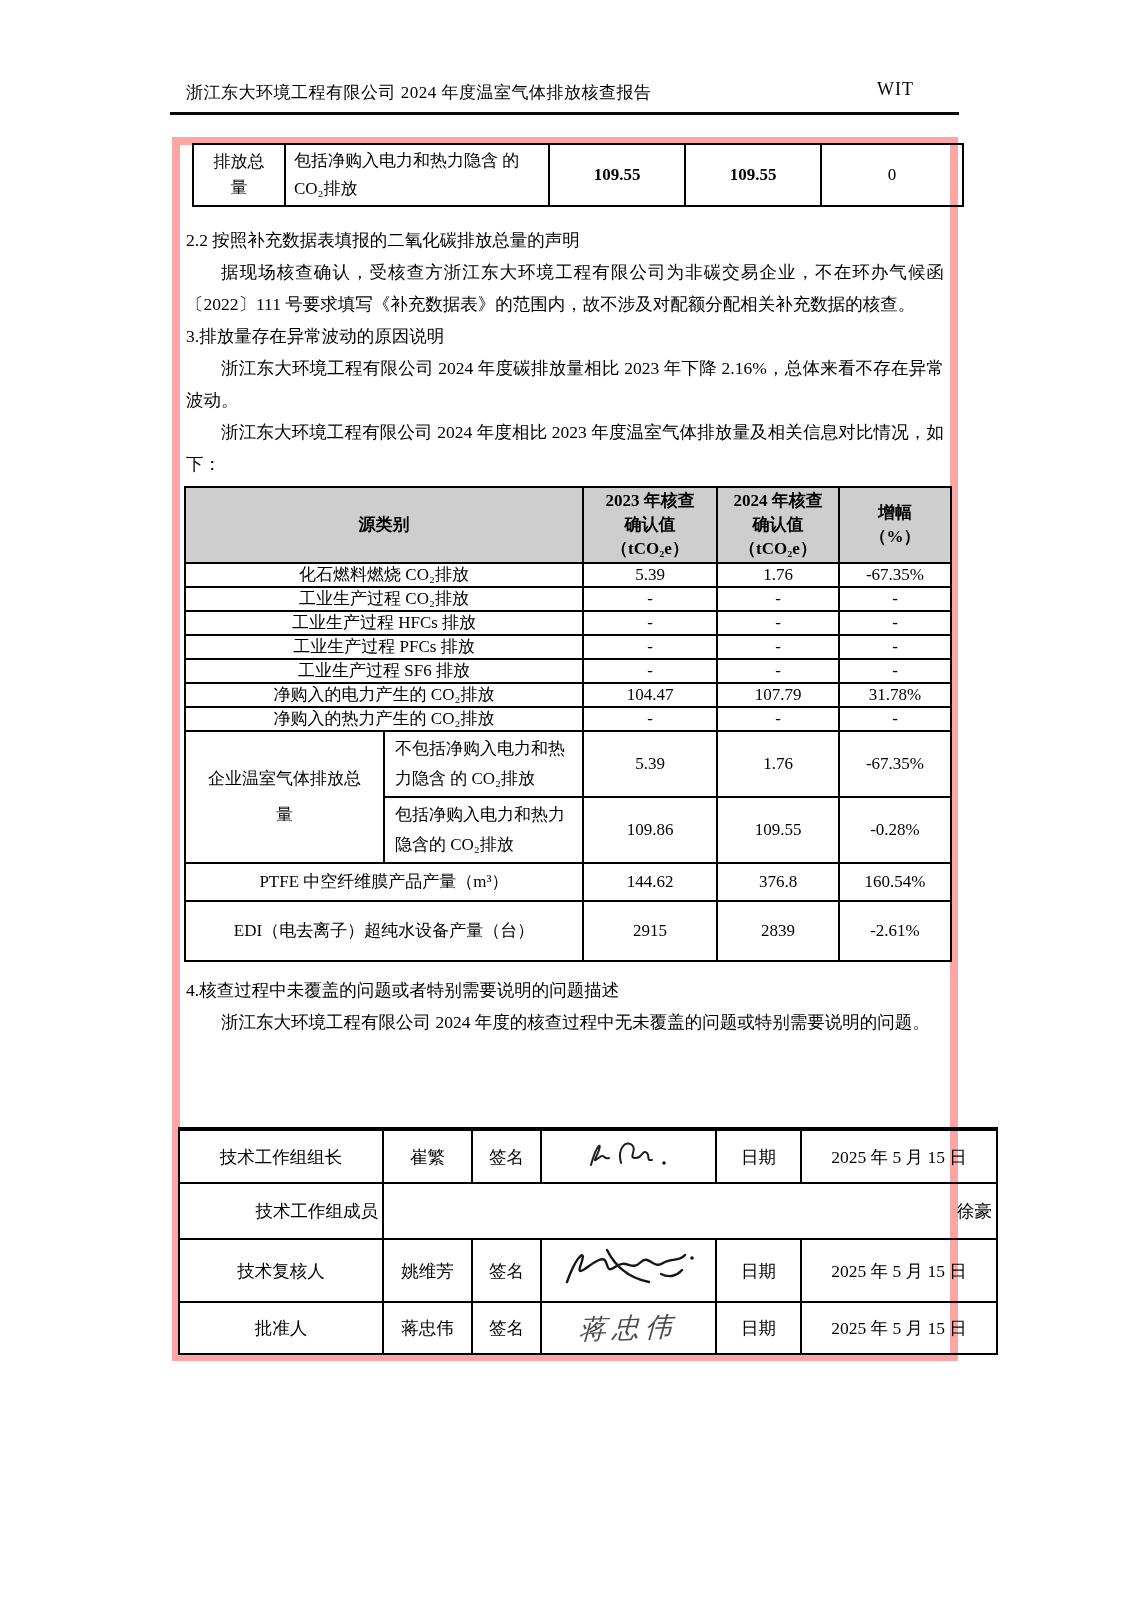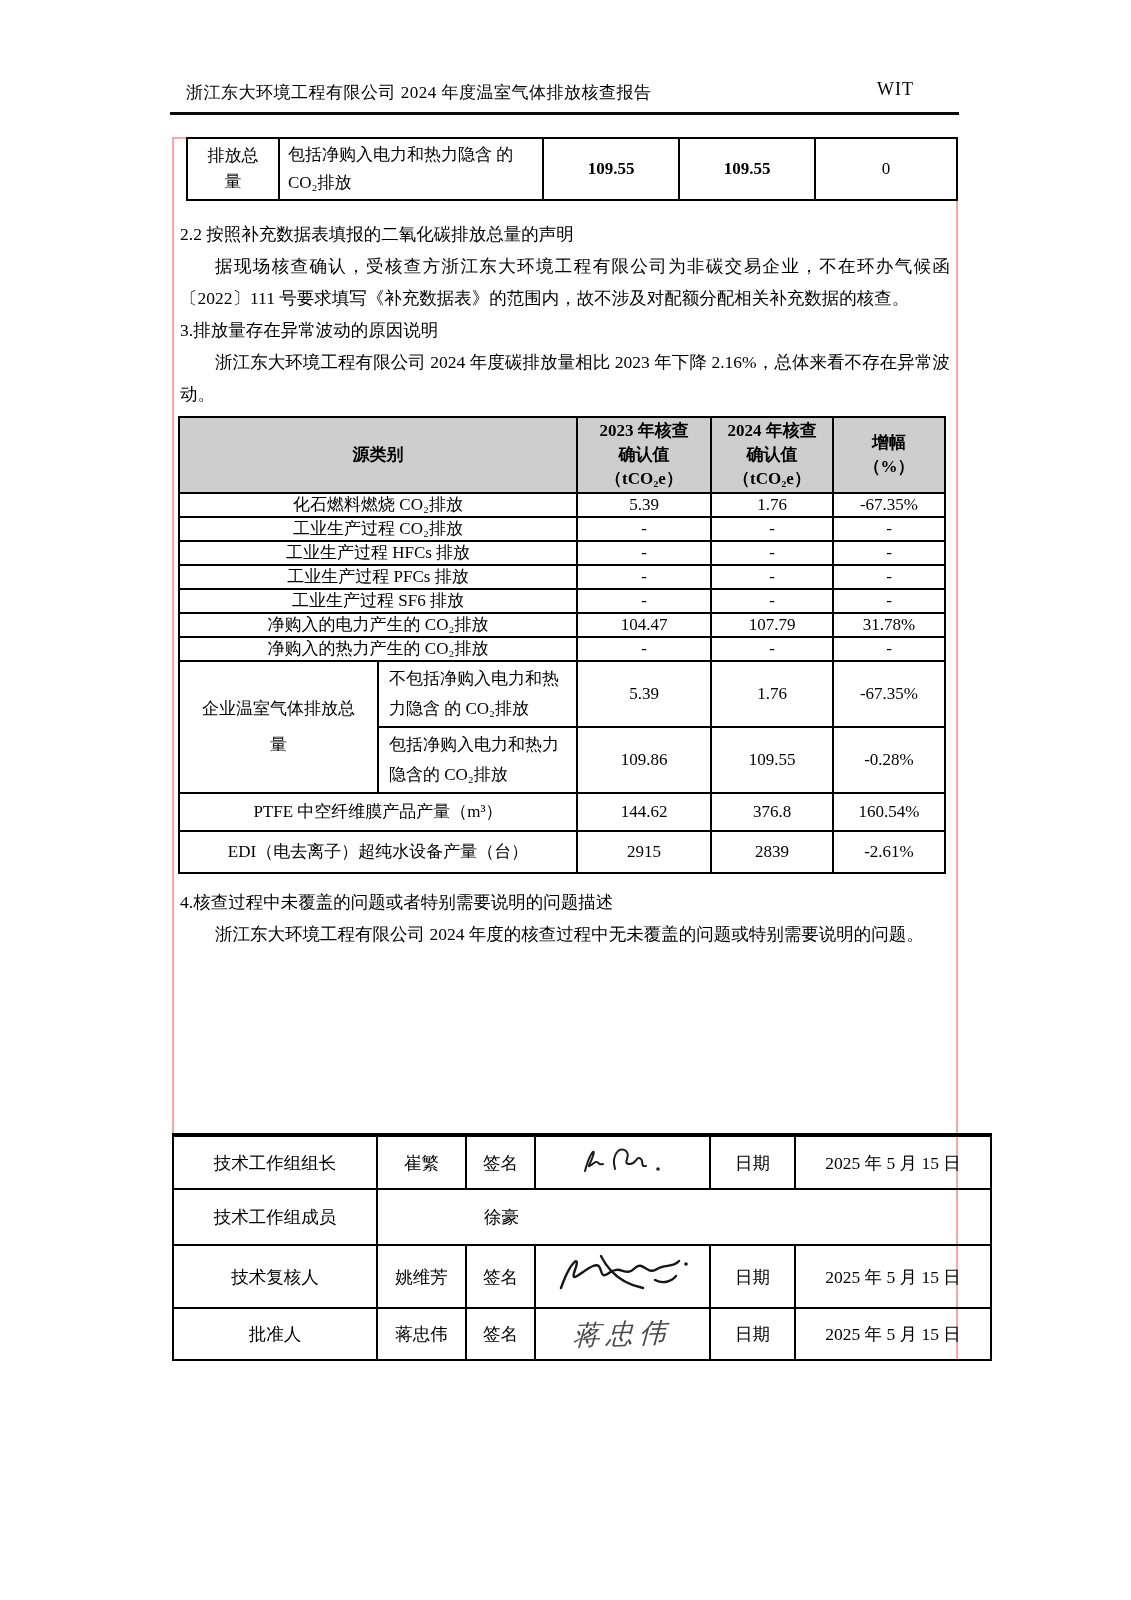--- a/index.html
+++ b/index.html
@@ -9,21 +9,21 @@
     color:#000;
   }
   .page{position:absolute;inset:0;}
   
   .doc-header-title{position:absolute;left:186px;top:81px;font-size:17px;letter-spacing:.5px;}
   .doc-header-logo{position:absolute;left:877px;top:79px;font-size:18px;letter-spacing:1px;}
   .header-rule{position:absolute;left:170px;top:112px;width:789px;height:3px;background:#0a0a0a;}
   
   .content-box{
     position:absolute;left:172px;top:137px;width:786px;height:1224px;
-    border:2px solid #fca5a5;box-sizing:border-box;
+    border:8px solid #fca5a5;box-sizing:border-box;
   }
   table{border-collapse:collapse;table-layout:fixed;}
   td{border:2px solid #000;font-size:17px;padding:0 4px;box-sizing:border-box;
      text-align:center;vertical-align:middle;overflow:hidden;}
   
   .carryover{margin:-2px 0 0 12px;width:770px;}
   .carryover td{height:62px;}
   .co-c1{width:92px;padding:0 16px;line-height:26px;}
   .co-c2{width:264px;text-align:left;padding:0 8px;line-height:28px;}
   .co-c3{width:136px;}.co-c4{width:136px;}.co-c5{width:142px;}
@@ -38,29 +38,29 @@
   .cmp td{line-height:22px;}
   .cmp .hdr{background:#cecece;font-weight:bold;height:76px;white-space:pre-line;line-height:24px;}
   .cmp .c-grpA{width:95px;}
   .cmp .c-grpB{width:288px;}
   .cmp .c-23{width:134px;}
   .cmp .c-24{width:122px;}
   .cmp .c-chg{width:112px;}
   .cmp .r-single td{height:14px;}
   .cmp .r-group td{height:66px;}
   .cmp .r-ptfe td{height:38px;}
-  .cmp .r-edi td{height:42px;}
+  .cmp .r-edi td{height:60px;}
   .cmp .grp-label{padding:0 18px;line-height:36px;border-radius:15px;}
   .cmp .sub-label{text-align:left;padding:0 10px;line-height:30px;}
   .h4head{margin-top:12px;}
   
   .sig-table{position:absolute;left:-2px;bottom:-2px;width:788px;}
   .sig-table td{font-size:17.5px;}
   .sig-table tr.r1 td{border-top:4px solid #000;height:54px;}
-  .sig-table tr.r2 td{height:56px;}
+  .sig-table tr.r2 td{height:56px;text-align:right;}
   .sig-table tr.r3 td{height:52px;}
   .sig-table tr.r4 td{height:52px;}
   .sg-c1{width:204px;}.sg-c2{width:89px;}.sg-c3{width:69px;}
   .sg-c4{width:175px;}.sg-c5{width:85px;}.sg-c6{width:196px;}
   .member-cell{text-align:left;padding-left:106px;}
   .sig-img{display:inline-block;}
   .sig-text{
     display:inline-block;font-size:27px;color:#2b2b2b;letter-spacing:6px;
     transform:rotate(-2deg) skewX(-4deg);font-style:italic;opacity:.85;
   }
@@ -86,20 +86,21 @@
         <td class="co-c5">0</td>
       </tr>
     </tbody>
       </table>
 
     <div class="text-flow">
       <p class="sec-heading h22">2.2 按照补充数据表填报的二氧化碳排放总量的声明</p>
       <p class="para">据现场核查确认，受核查方浙江东大环境工程有限公司为非碳交易企业，不在环办气候函〔2022〕111 号要求填写《补充数据表》的范围内，故不涉及对配额分配相关补充数据的核查。</p>
       <p class="sec-heading">3.排放量存在异常波动的原因说明</p>
       <p class="para">浙江东大环境工程有限公司 2024 年度碳排放量相比 2023 年下降 2.16%，总体来看不存在异常波动。</p>
+      <p class="para">浙江东大环境工程有限公司 2024 年度相比 2023 年度温室气体排放量及相关信息对比情况，如下：</p>
 
       <table class="cmp">
         <tbody>
             <tr>
           <td class="hdr" colspan="2">源类别</td>
           <td class="hdr c-23">2023 年核查
 确认值
 （tCO₂e）</td>
           <td class="hdr c-24">2024 年核查
 确认值

